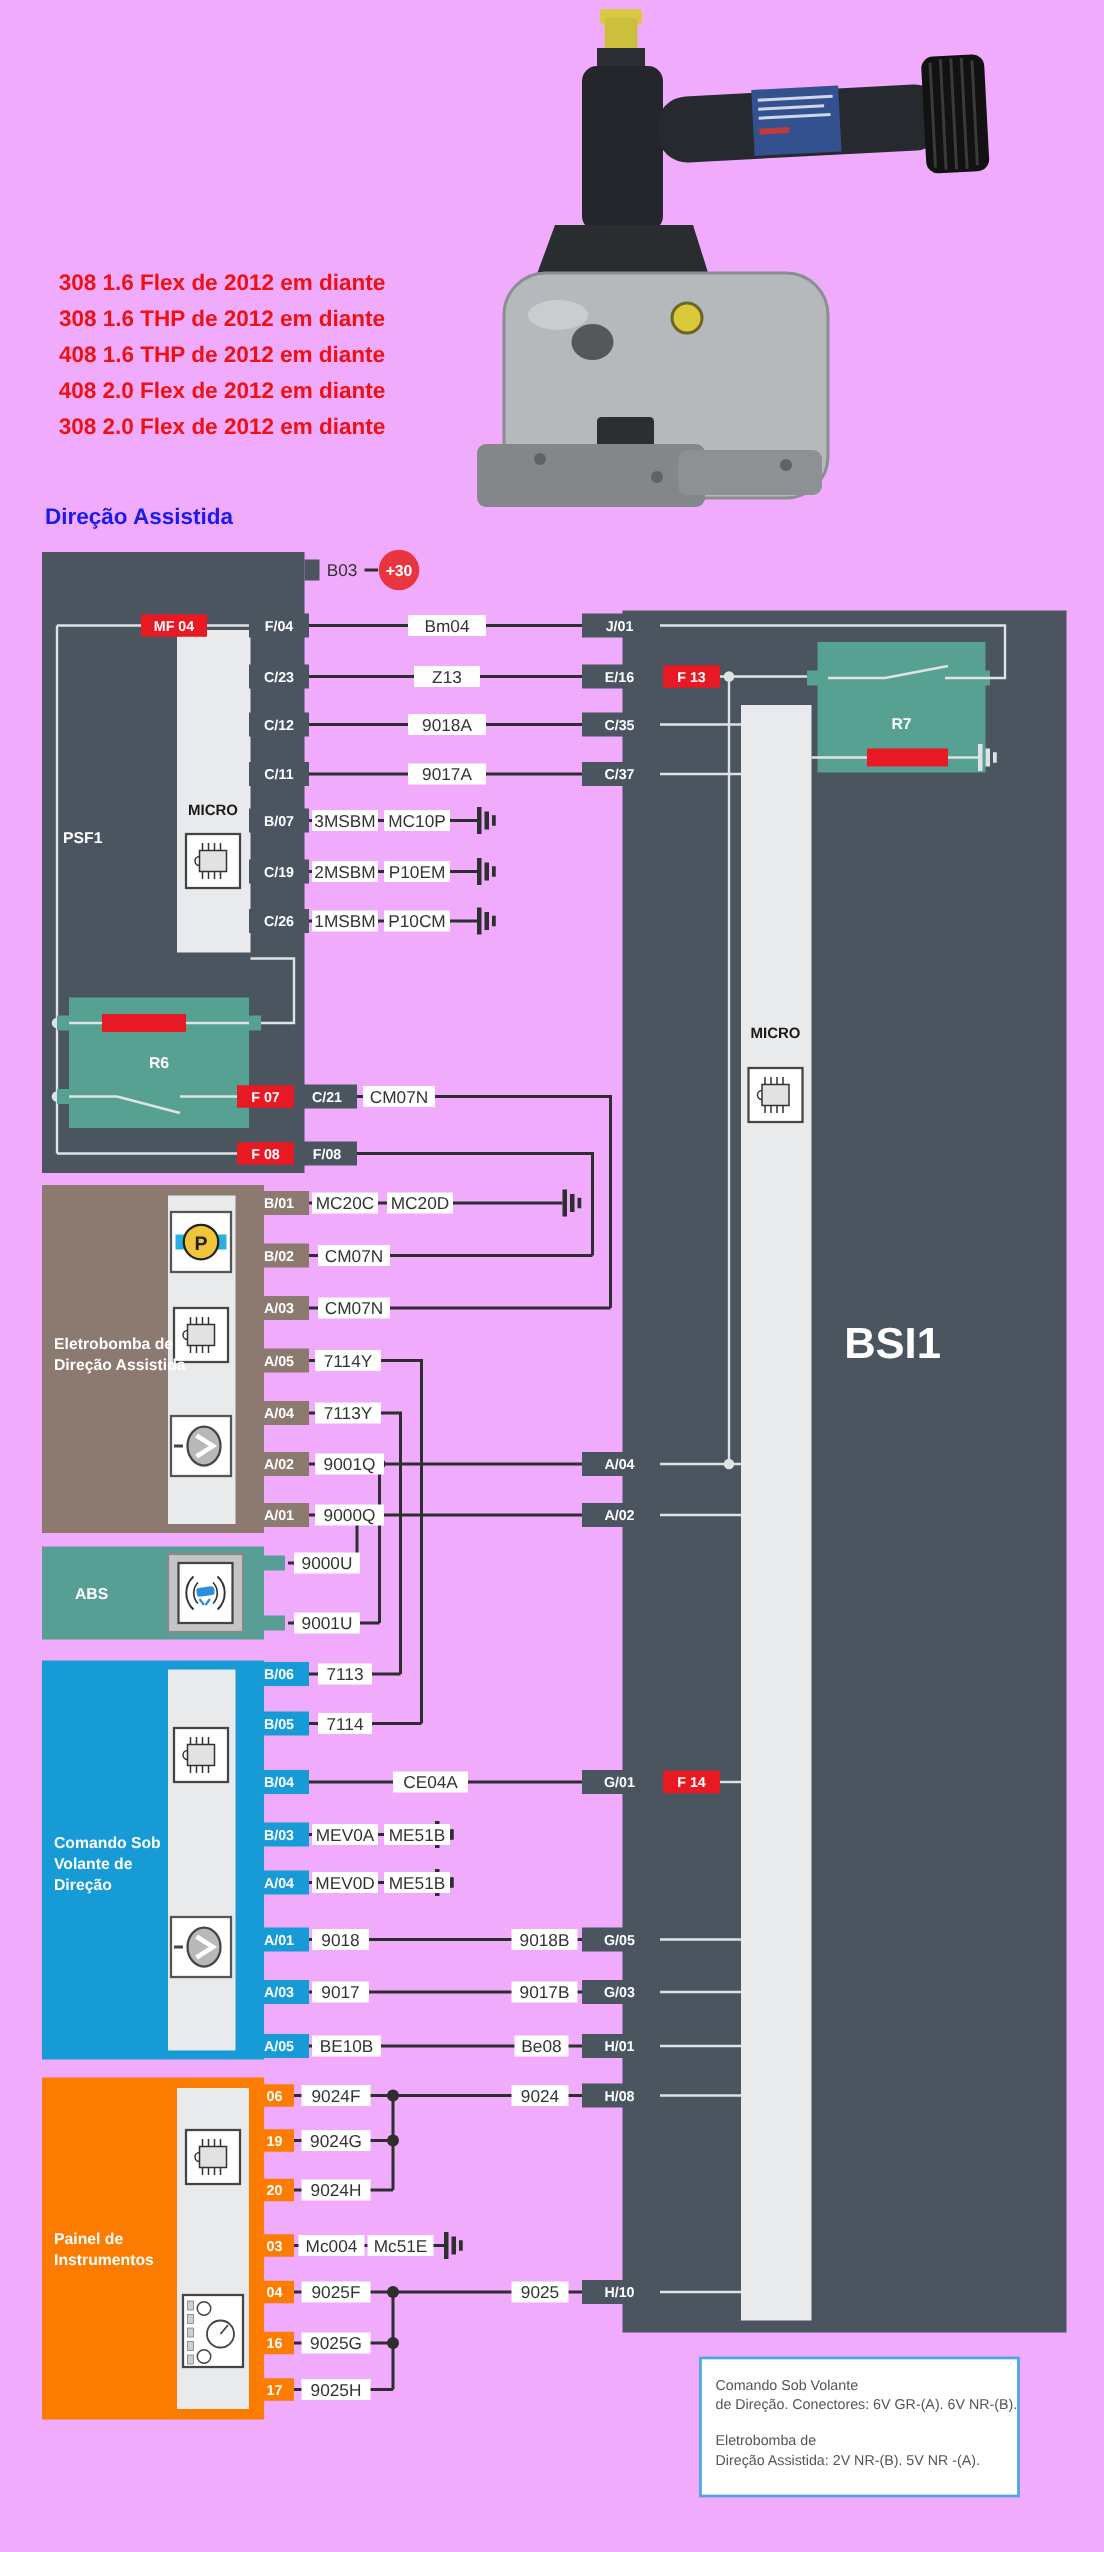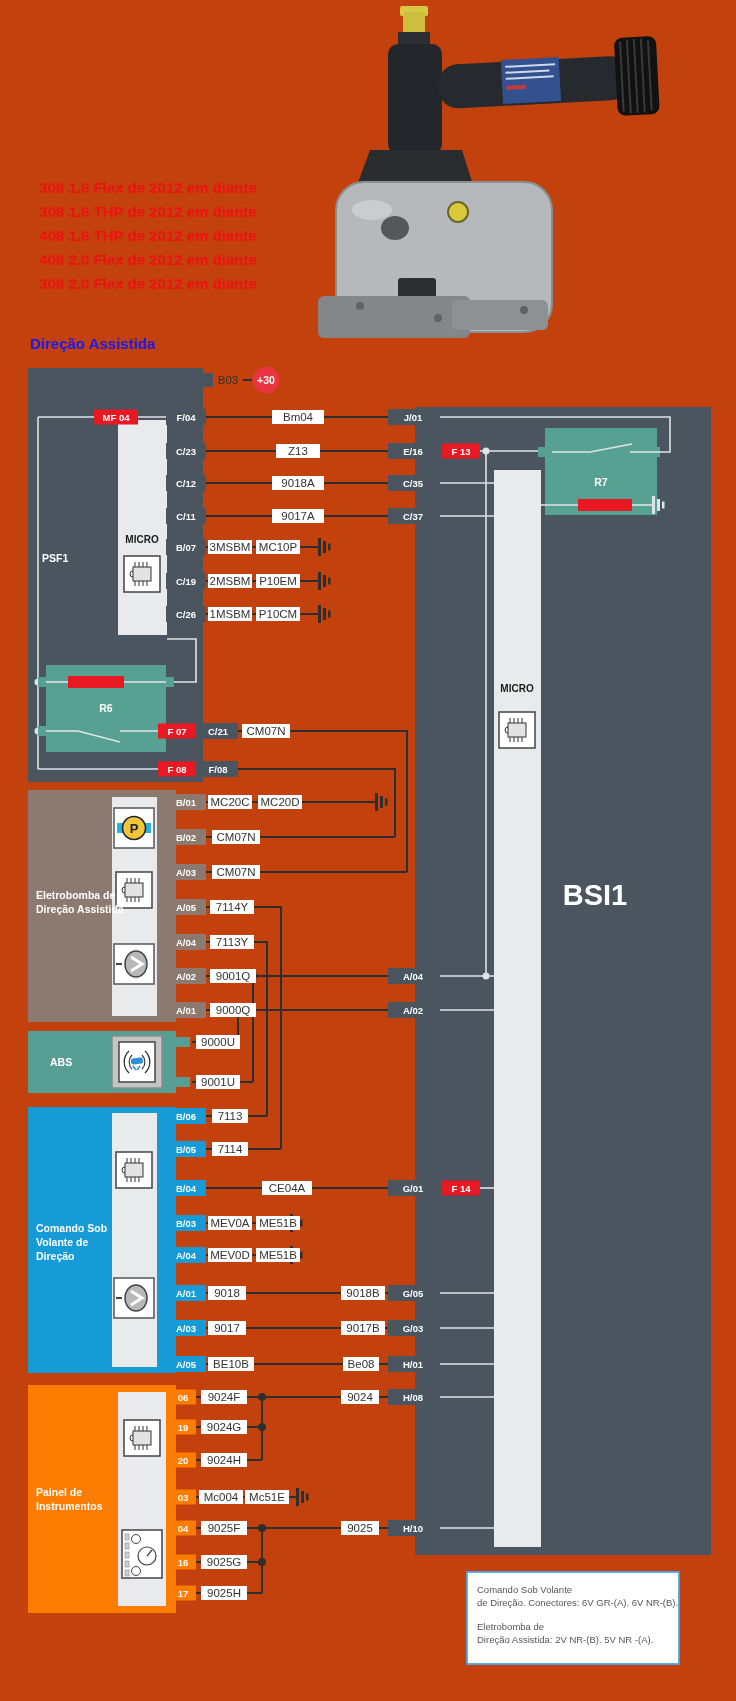--- a/index.html
+++ b/index.html
@@ -1,16 +1,16 @@
 <!DOCTYPE html>
 <html><head>
 <meta charset="utf-8">
 <style>
   html,body{margin:0;padding:0;background:#fff;}
-  #canvas{position:relative;width:736px;height:1701px;background:#c2410c;overflow:hidden;
+  #canvas{position:relative;width:736px;height:1701px;background:#f0abfc;overflow:hidden;
           font-family:"Liberation Sans",sans-serif;}
   svg{position:absolute;left:0;top:0;}
   text{user-select:none;}
   .wire{stroke:#2e2e2e;stroke-width:2;fill:none;}
   .lwire{stroke:#dfe3e6;stroke-width:1.6;fill:none;}
   .blk{fill:#4a5560;}
   .strip{fill:#e9eaeb;}
   .relay{fill:#57a193;}
   .fusebx{fill:#e81923;}
   .lblbg{fill:#ffffff;}

